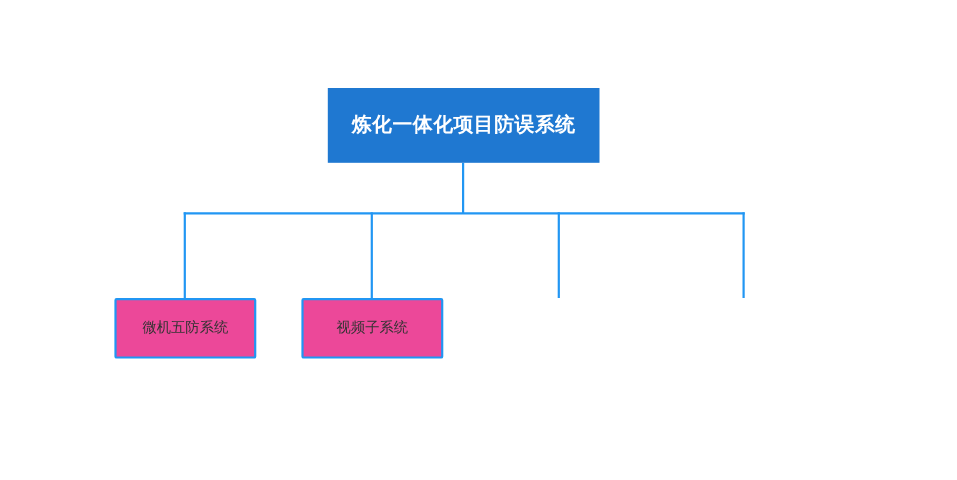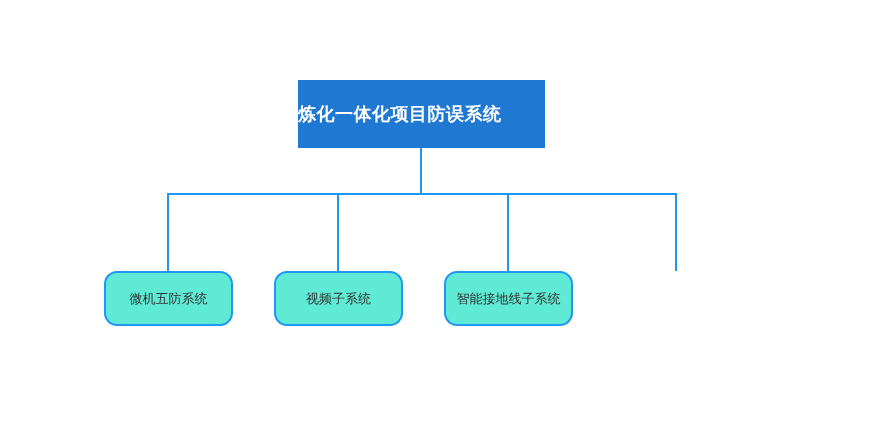--- a/index.html
+++ b/index.html
@@ -35,41 +35,41 @@
   
   .root-node {
     position: absolute;
     left: 298px;
     top: 80px;
     width: 247px;
     height: 68px;
     background: #1f78d1;
     display: flex;
     align-items: center;
-    justify-content: flex-start;
+    justify-content: center;
     box-sizing: border-box;
   }
   .root-node-label {
     color: #ffffff;
     font-size: 18px;
     font-weight: bold;
     letter-spacing: 0.5px;
     line-height: 1;
     white-space: nowrap;
   }
 
   
   .child-node {
     position: absolute;
     top: 271px;
     width: 129px;
     height: 55px;
-    background: #5eead4;
+    background: #ec4899;
     border: 2px solid #2196f3;
-    border-radius: 13px;
+    border-radius: 2px;
     display: flex;
     align-items: center;
     justify-content: center;
     box-sizing: border-box;
   }
   .child-node-label {
     color: #333333;
     font-size: 13px;
     font-weight: normal;
     line-height: 1;
@@ -102,18 +102,15 @@
   </div>
 
   <div class="child-node n0">
     <span class="child-node-label">微机五防系统</span>
   </div>
 
   <div class="child-node n1">
     <span class="child-node-label">视频子系统</span>
   </div>
 
-  <div class="child-node n2">
-    <span class="child-node-label">智能接地线子系统</span>
-  </div>
 
 
 </div>
 
 </body></html>

